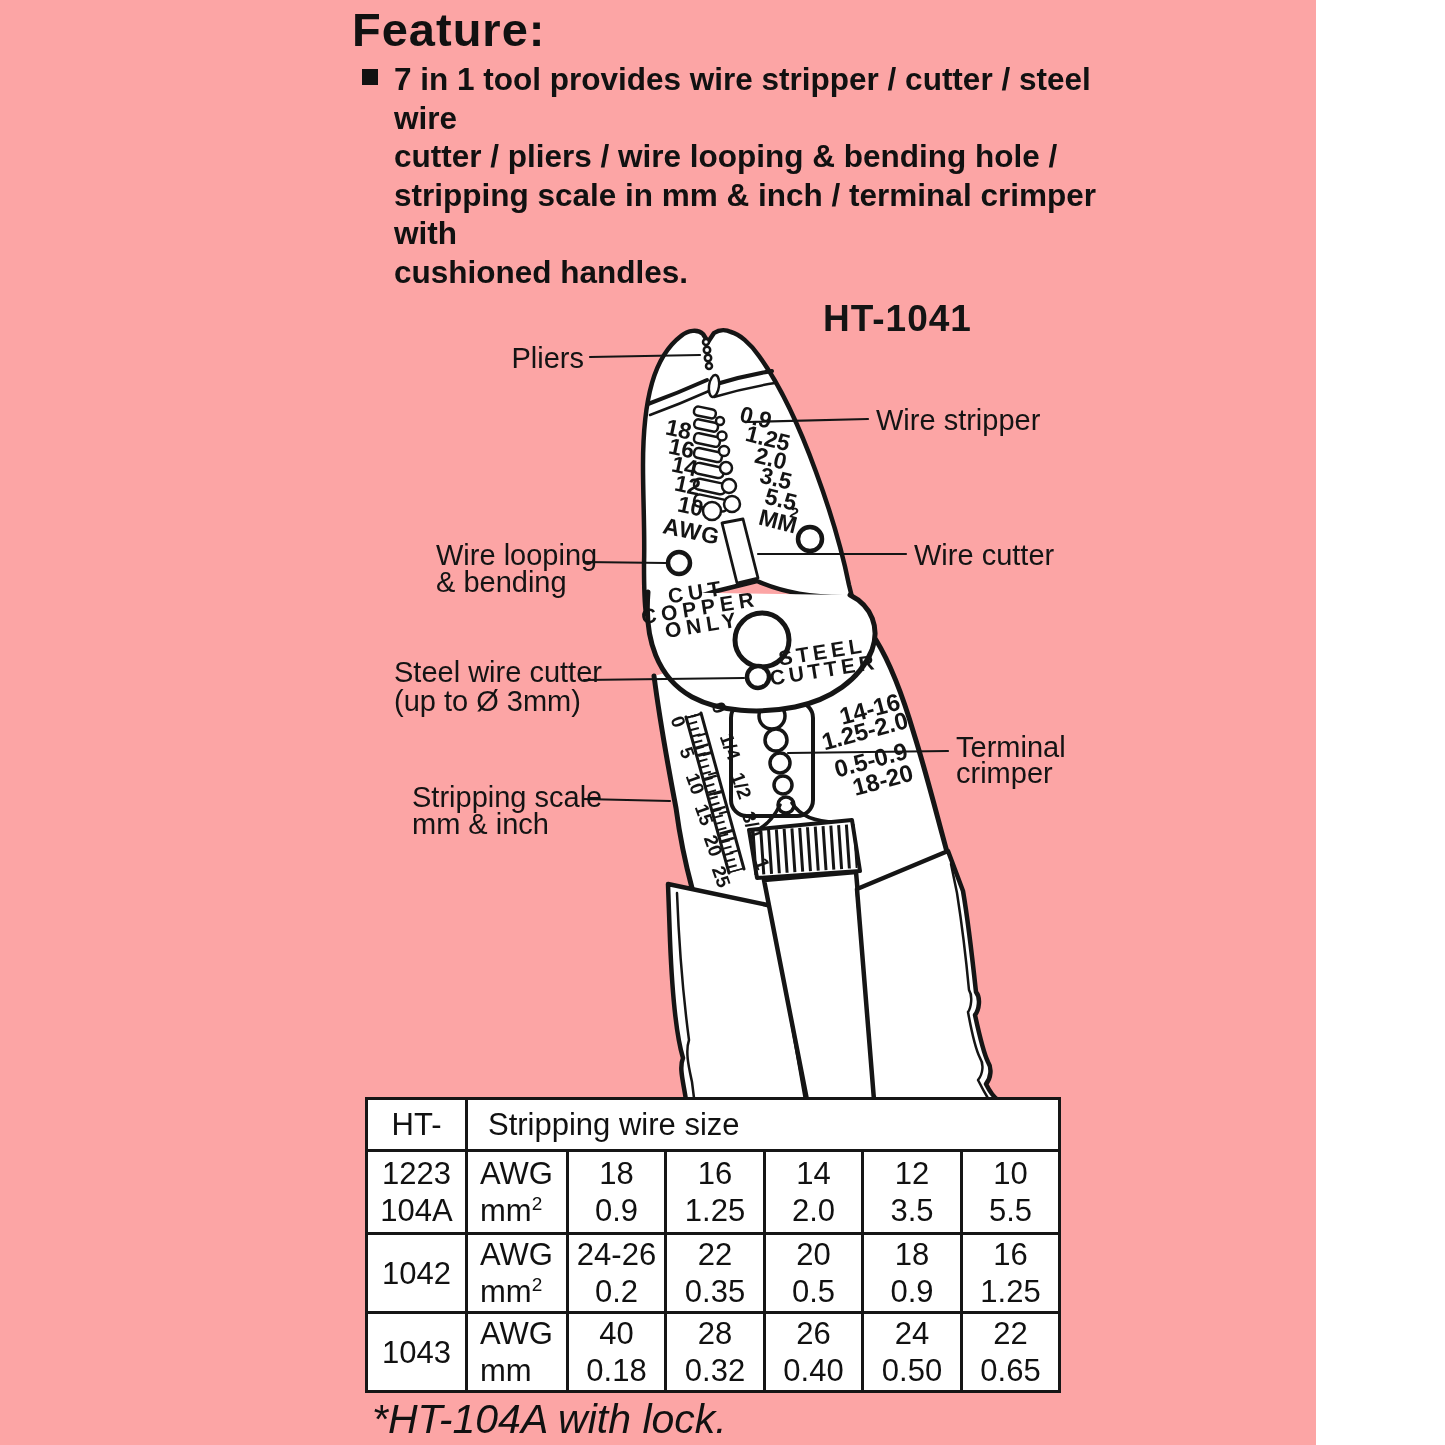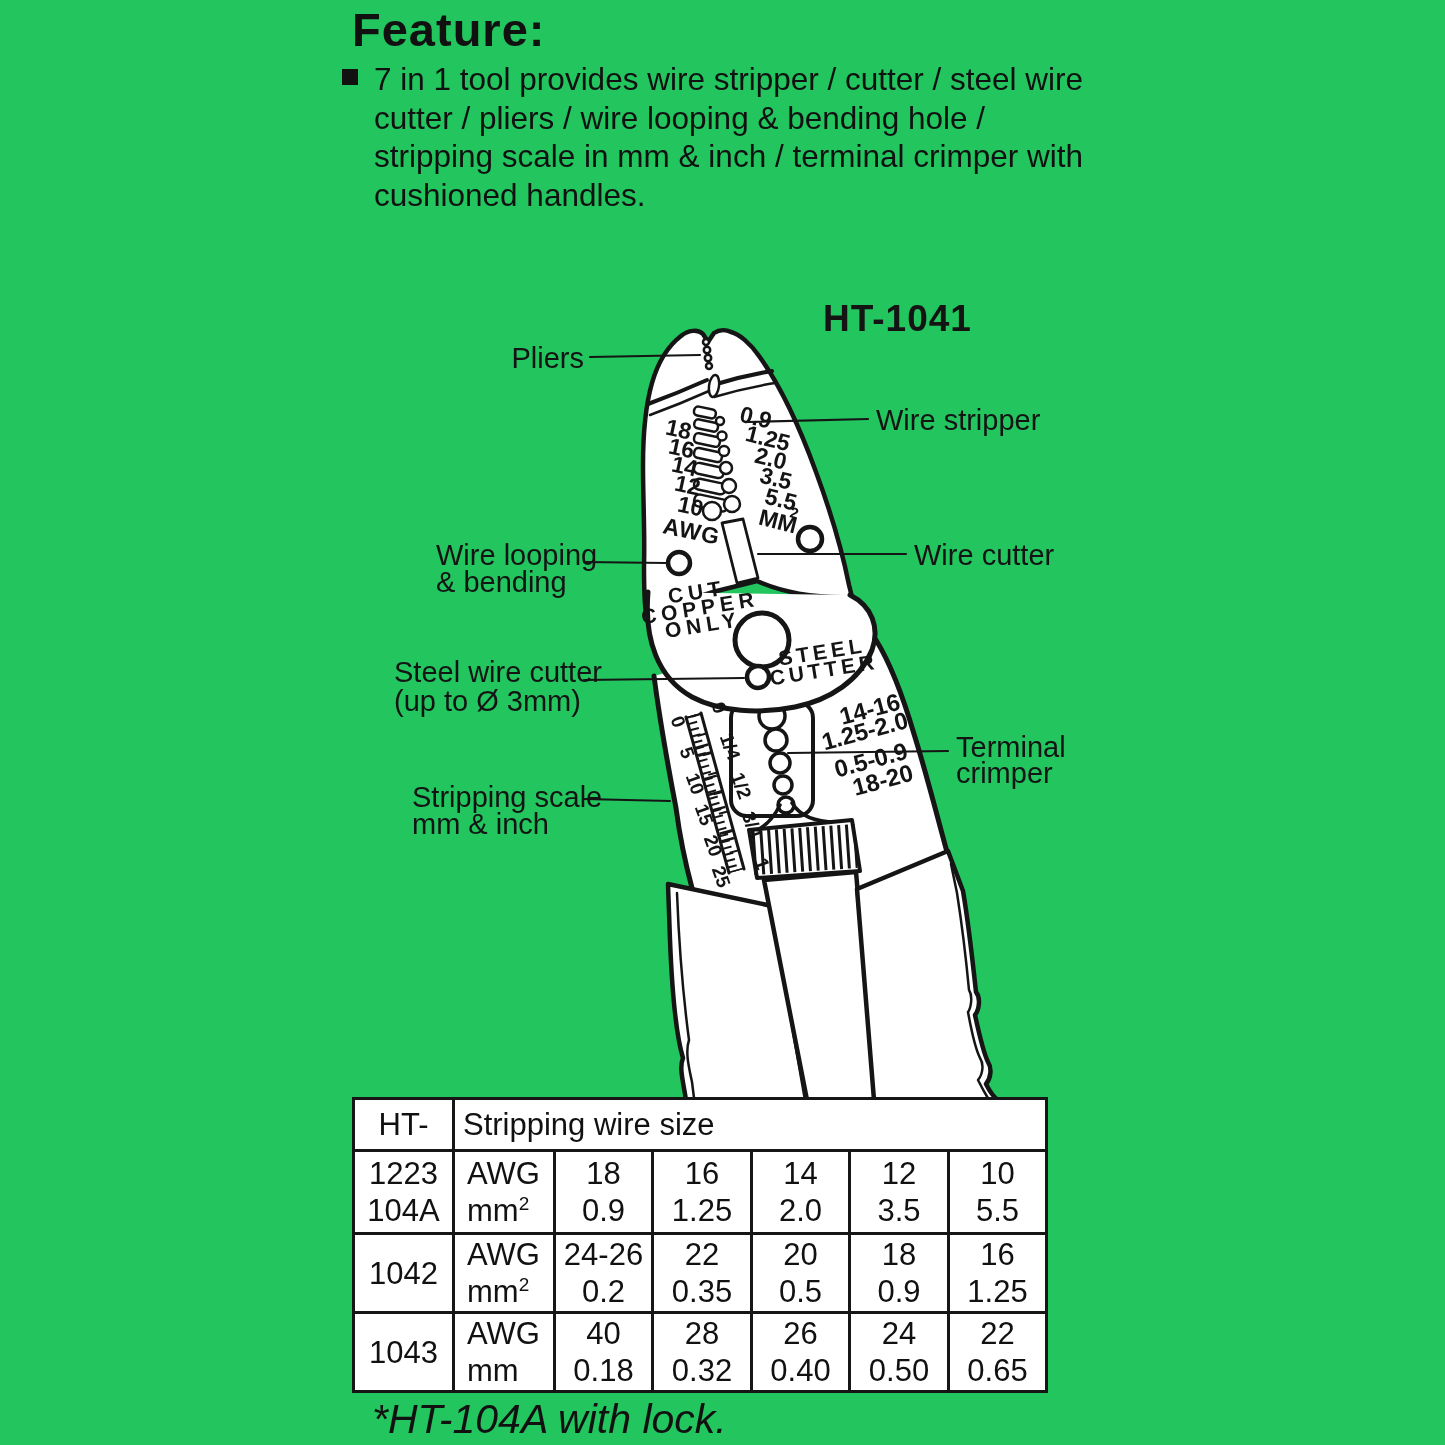--- a/index.html
+++ b/index.html
@@ -1,32 +1,32 @@
 <!DOCTYPE html>
 <html><head>
 <meta charset="utf-8">
 <style>
   html,body{margin:0;padding:0;background:#fff;}
-  #page{position:relative;width:1445px;height:1445px;background:#22c55e;overflow:hidden;
+  #page{position:relative;width:1316px;height:1445px;background:#fca5a5;overflow:hidden;
         font-family:"Liberation Sans",sans-serif;color:#111;}
   .abs{position:absolute;}
   
   #feature-title{left:352px;top:2px;font-size:47px;font-weight:bold;letter-spacing:1px;}
-  .bullet-item{left:340px;width:760px;font-size:31.5px;font-weight:normal;line-height:38.5px;}
+  .bullet-item{left:360px;width:760px;font-size:31.5px;font-weight:bold;line-height:38.5px;}
   .bullet-sq{position:absolute;left:2px;top:9px;width:16px;height:16px;background:#111;}
   .bullet-lines{margin-left:34px;}
   
   svg text{font-family:"Liberation Sans",sans-serif;fill:#141414;}
   .lbl{font-size:29px;}
   .mark{font-weight:bold;}
   
-  #spec-table{left:352px;top:1097px;border-collapse:collapse;background:#fff;table-layout:fixed;}
+  #spec-table{left:365px;top:1097px;border-collapse:collapse;background:#fff;table-layout:fixed;}
   #spec-table td,#spec-table th{border:3px solid #161616;font-size:31px;font-weight:normal;
       padding:0;text-align:center;vertical-align:middle;line-height:37px;background:#fff;}
-  #spec-table .hleft{text-align:left;padding-left:8px;}
+  #spec-table .hleft{text-align:left;padding-left:20px;}
   #spec-table .uleft{text-align:left;padding-left:12px;}
   sup.s2{font-size:19px;vertical-align:super;line-height:0;}
   #footnote{left:372px;top:1396px;font-size:41px;font-style:italic;}
 </style>
 </head>
 <body>
 
 <div id="page">
 
   <div id="feature-title" class="abs">Feature:</div>

